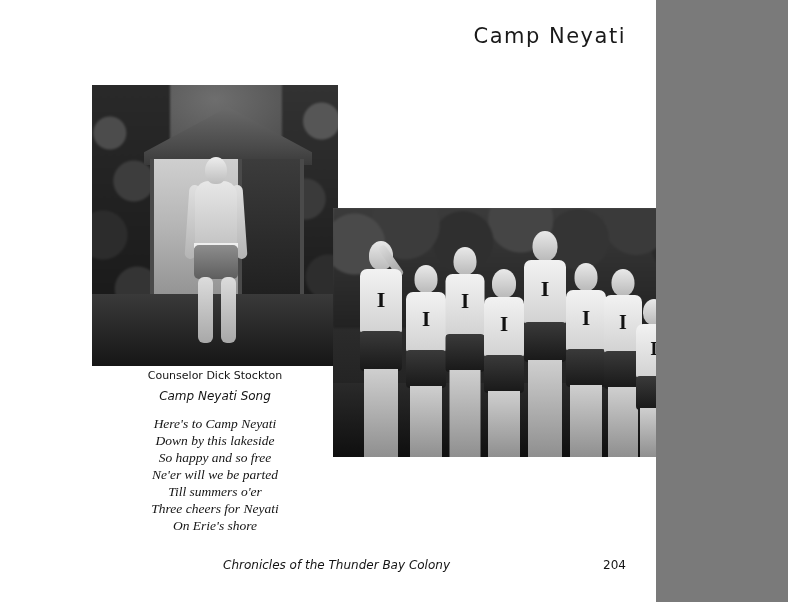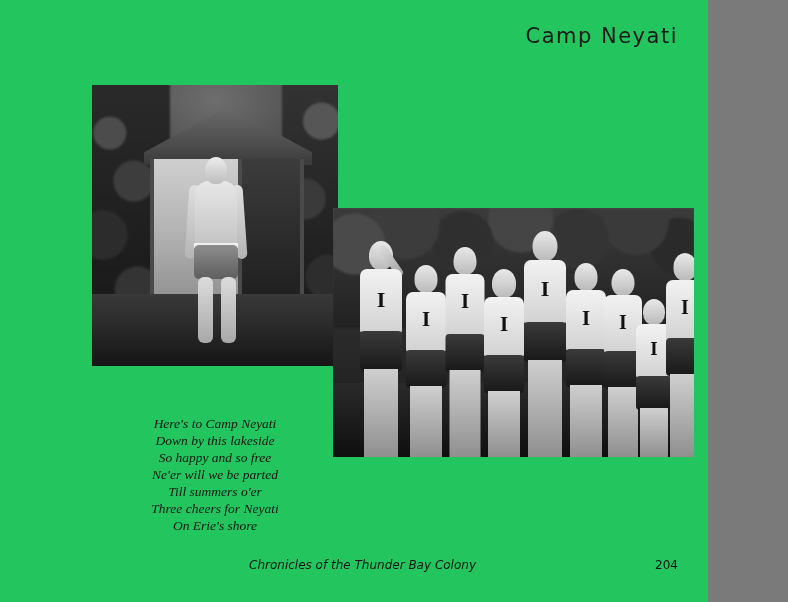--- a/index.html
+++ b/index.html
@@ -2,23 +2,23 @@
 <html><head>
 <meta charset="utf-8">
 <style>
   html, body {
     margin: 0;
     padding: 0;
     background: #7a7a7a;
   }
   .page {
     position: relative;
-    width: 708px;
+    width: 656px;
     height: 602px;
-    background: #22c55e;
+    background: #ffffff;
     overflow: hidden;
     font-family: "Liberation Serif", serif;
     color: #111111;
   }
 
   
   .page-header {
     position: absolute;
     top: 24px;
     right: 30px;
@@ -322,21 +322,23 @@
     <div class="pc-man-arm-l"></div>
     <div class="pc-man-arm-r"></div>
     <div class="pc-man-torso"></div>
     <div class="pc-man-head"></div>
     <div class="pc-man-belt"></div>
     <div class="pc-man-shorts"></div>
     <div class="pc-man-leg-l"></div>
     <div class="pc-man-leg-r"></div>
   </div>
 
-
+  <div class="caption-counselor">Counselor Dick Stockton</div>
+
+  <div class="song-title">Camp Neyati Song</div>
   <div class="song-lyrics">
     <div>Here's to Camp Neyati</div>
     <div>Down by this lakeside</div>
     <div>So happy and so free</div>
     <div>Ne'er will we be parted</div>
     <div>Till summers o'er</div>
     <div>Three cheers for Neyati</div>
     <div>On Erie's shore</div>
   </div>
 

